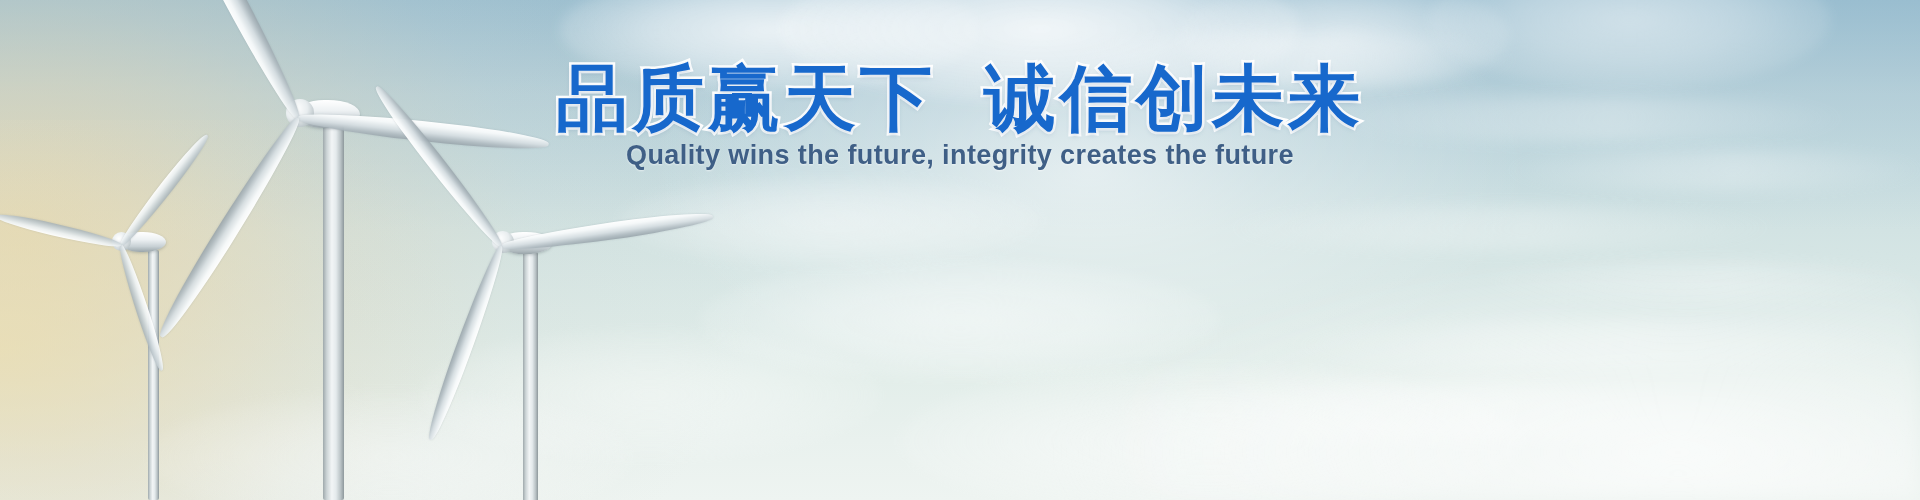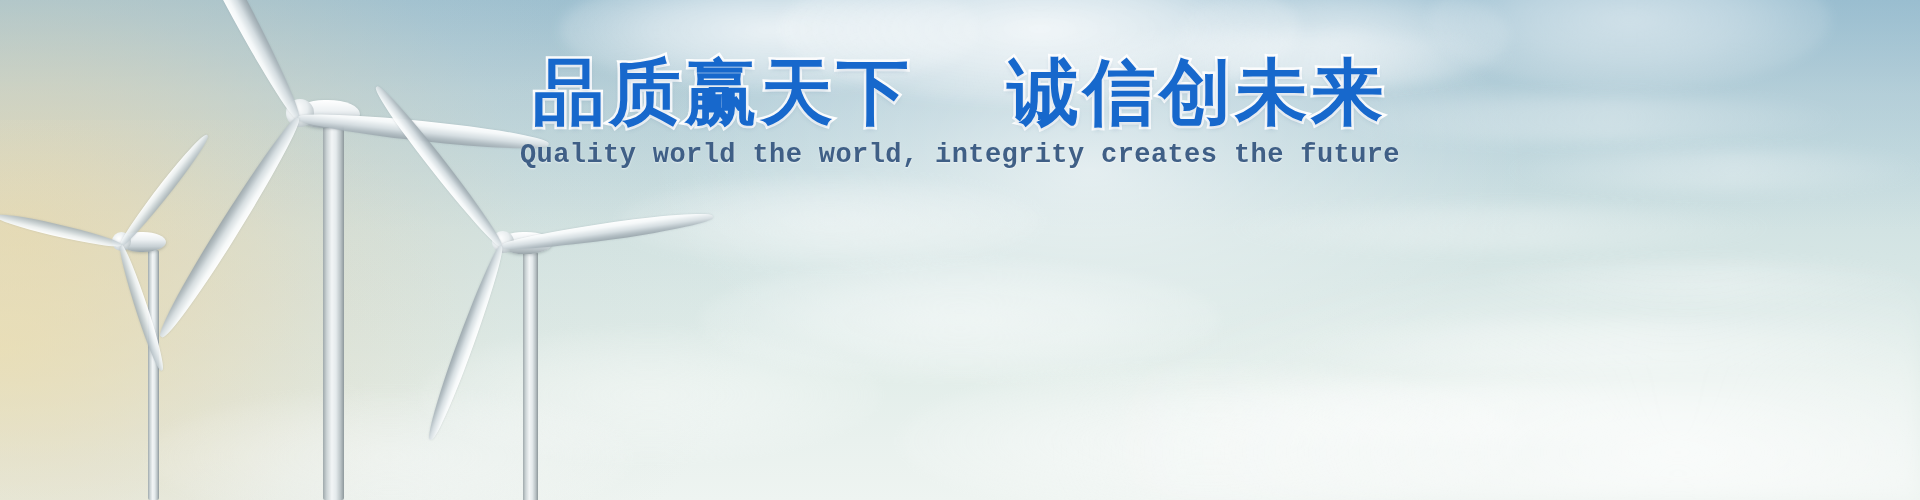--- a/index.html
+++ b/index.html
@@ -5,21 +5,21 @@
   html, body {
     margin: 0;
     padding: 0;
     background: #fff;
   }
   #banner {
     position: relative;
     width: 1920px;
     height: 500px;
     overflow: hidden;
-    font-family: Liberation Mono, monospace;
+    font-family: Liberation Sans, sans-serif;
     user-select: none;
   }
 
   
   .sky-base {
     position: absolute; inset: 0;
     background:
       linear-gradient(to bottom,
         #bcd4dd 0%,
         #c3d8de 14%,
@@ -254,16 +254,16 @@
     <div class="tower" style="left:143px; top:212px; width:15px; height:290px;"></div>
     <div class="nacelle" style="left:120px; top:192px; width:52px; height:22px;"></div>
     <div class="hub" style="left:112px; top:191px; width:22px; height:22px;"></div>
     <div class="blade" style="left:121px; top:198px; width:214px; height:17px; transform: rotate(-8deg);"></div>
     <div class="blade" style="left:121px; top:198px; width:202px; height:16px; transform: rotate(-128deg);"></div>
     <div class="blade" style="left:121px; top:198px; width:206px; height:16px; transform: rotate(110deg);"></div>
   </div>
 
   <div class="text-layer">
     <div class="headline">品质赢天下  诚信创未来</div>
-    <div class="subtitle">Quality world the world, integrity creates the future</div>
+    <div class="subtitle">Quality wins the future, integrity creates the future</div>
   </div>
 
 </div>
 
 </body></html>

